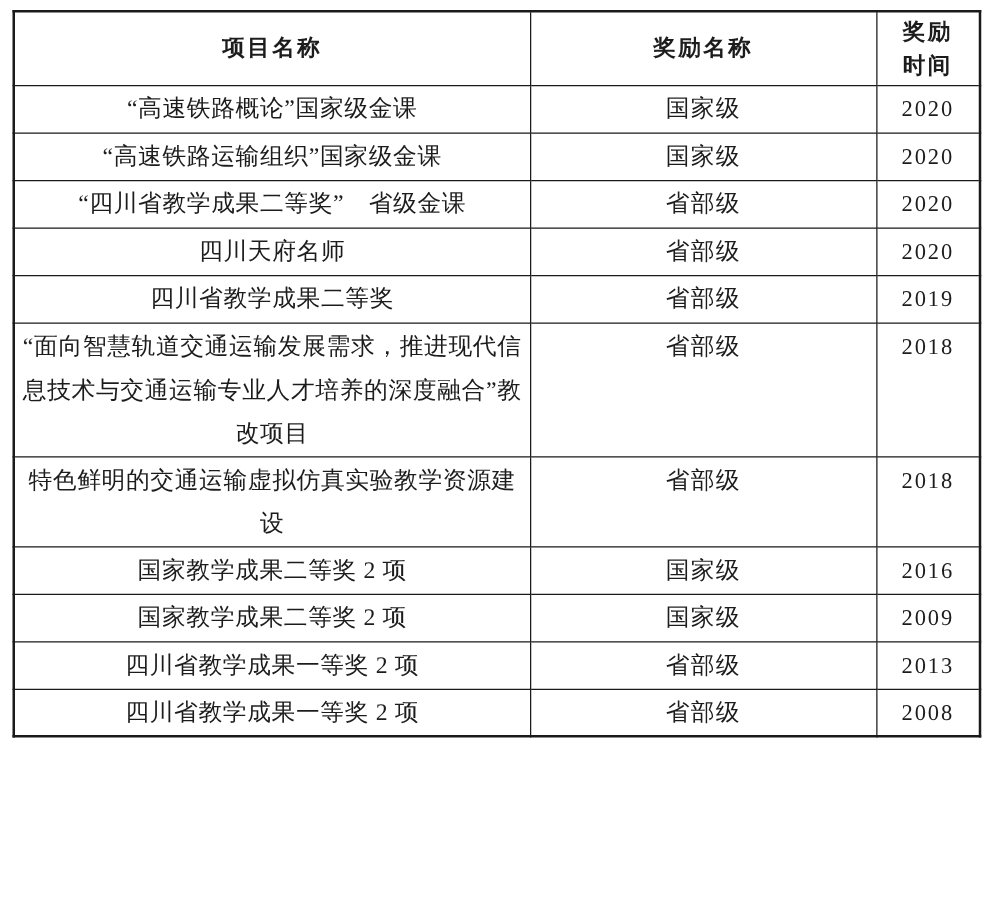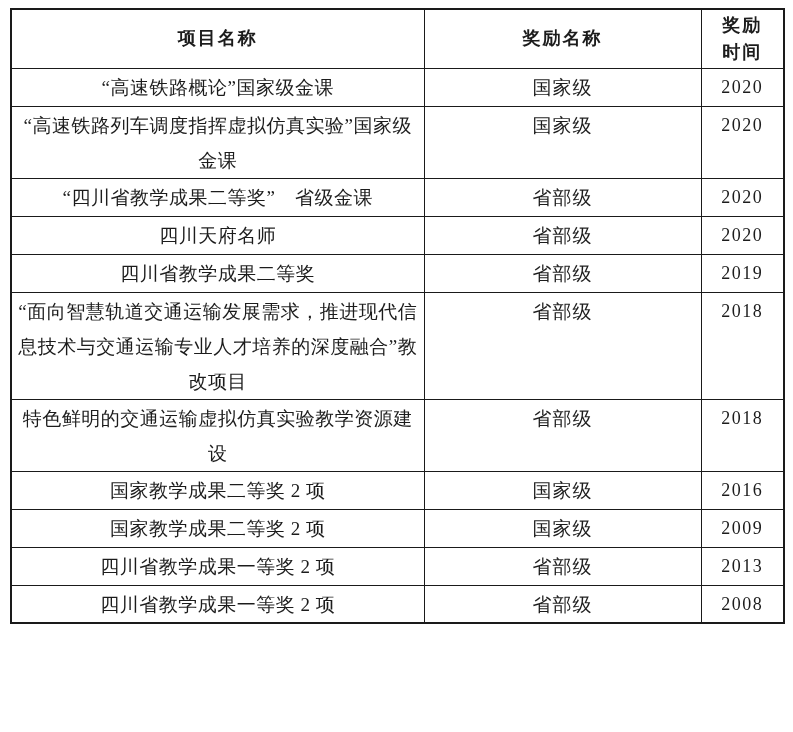--- a/index.html
+++ b/index.html
@@ -81,23 +81,22 @@
         <th>奖励
 时间</th>
       </tr>
     </thead>
     <tbody>
         <tr class="rows-1">
     <td class="c-project">“高速铁路概论”国家级金课</td>
     <td class="c-award">国家级</td>
     <td class="c-year">2020</td>
   </tr>
-        <tr class="rows-2">
-    <td class="c-project">“高速铁路列车调度指挥虚拟仿真实验”国家级
-金课</td>
+        <tr class="rows-1">
+    <td class="c-project">“高速铁路运输组织”国家级金课</td>
     <td class="c-award">国家级</td>
     <td class="c-year">2020</td>
   </tr>
         <tr class="rows-1">
     <td class="c-project">“四川省教学成果二等奖”　省级金课</td>
     <td class="c-award">省部级</td>
     <td class="c-year">2020</td>
   </tr>
         <tr class="rows-1">
     <td class="c-project">四川天府名师</td>

